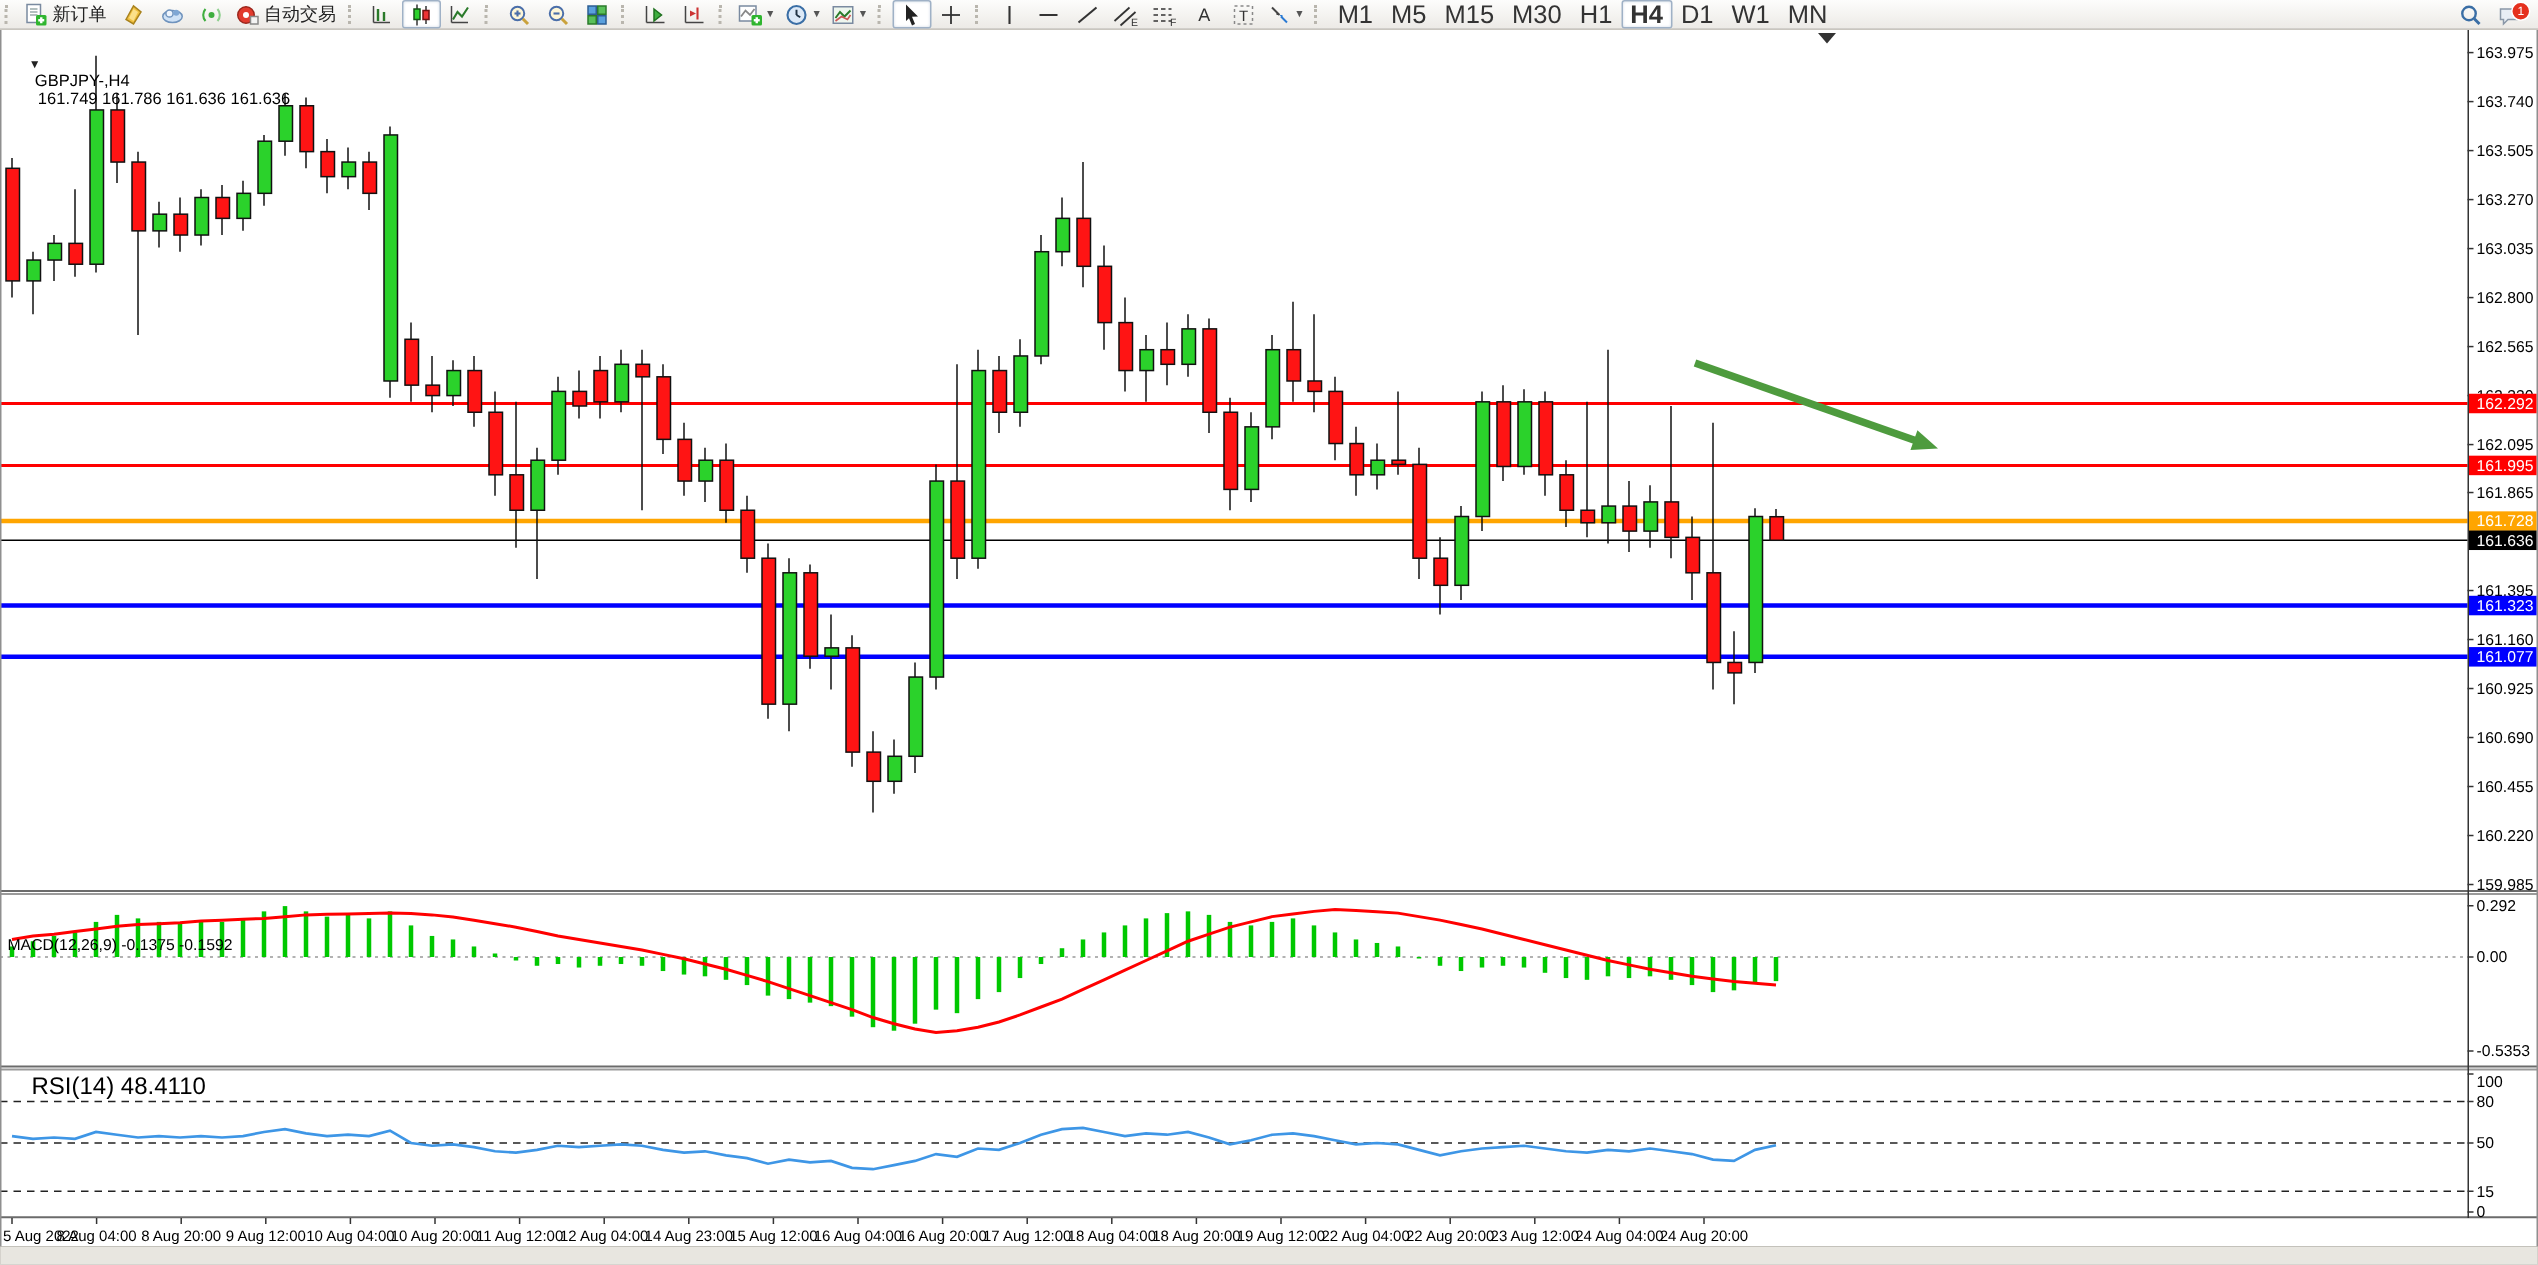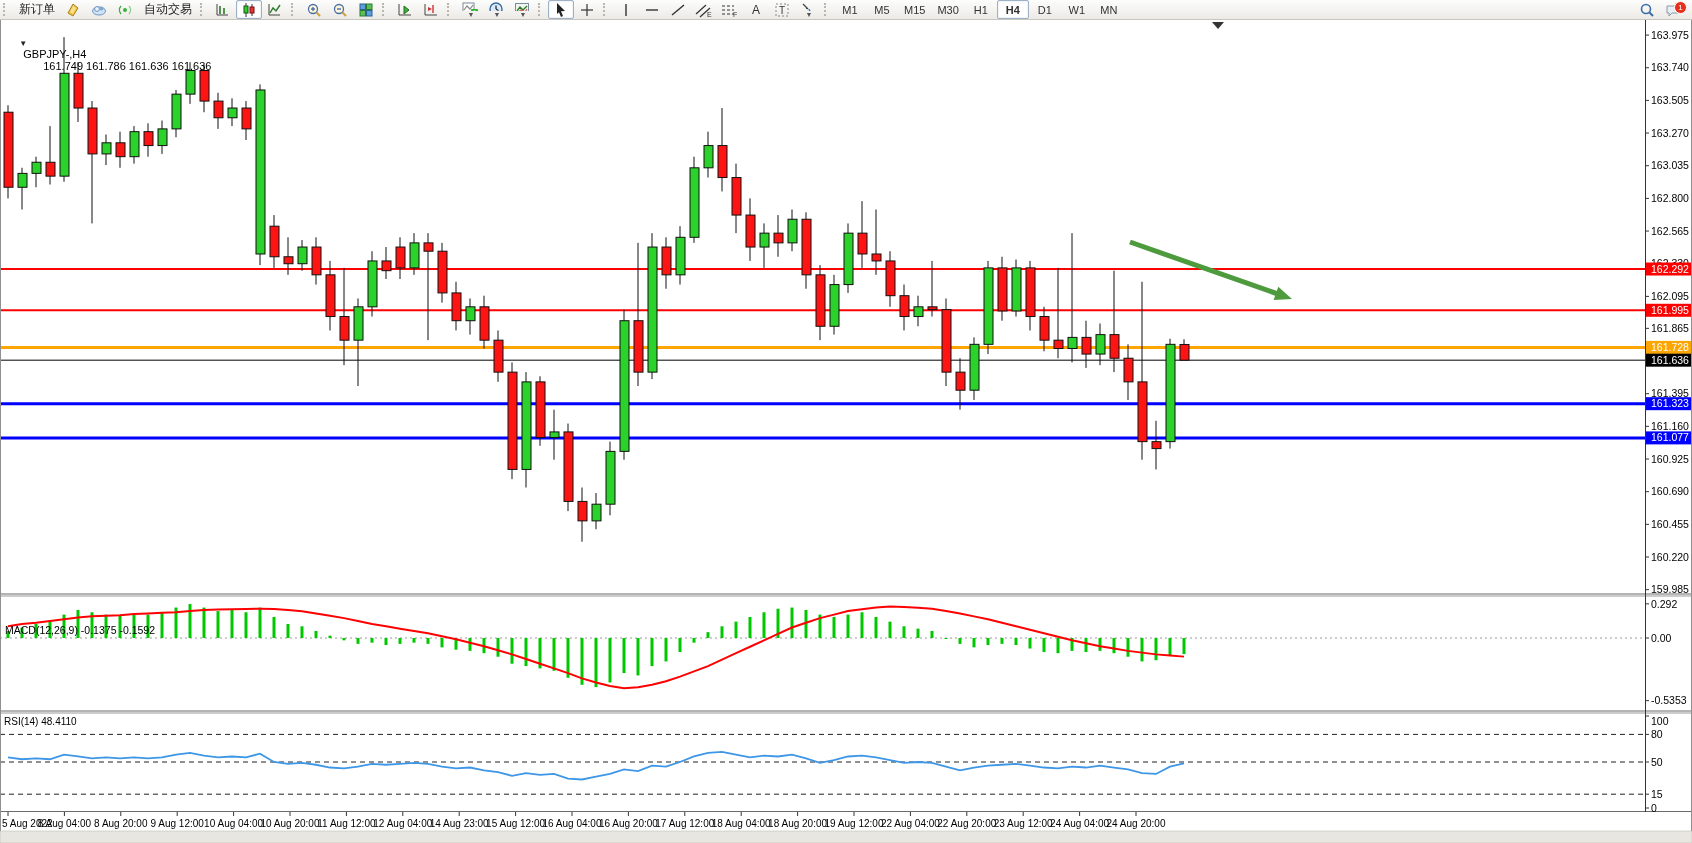--- a/index.html
+++ b/index.html
@@ -4,24 +4,24 @@
 <style>
   html,body{margin:0;padding:0;background:#d4d0c8;font-family:"Liberation Sans",sans-serif;}
   #app{position:relative;width:1692px;height:843px;background:#fff;overflow:hidden;}
   
   .toolbar{position:absolute;top:0;left:0;width:1692px;height:19px;z-index:10;
     background:linear-gradient(#fdfdfc,#eceae6);border-bottom:1px solid #c9c6bf;
     display:flex;align-items:center;font-size:12px;color:#222;}
   .tgroup{display:flex;align-items:center;height:19px;}
   .handle{width:4px;height:13px;border-left:2px dotted #b9b6ae;margin:0 4px 0 3px;}
   .tbtn{height:17px;min-width:20px;display:flex;align-items:center;justify-content:center;
-    padding:0 2px;border:1px solid transparent;border-radius:2px;position:relative;flex-direction:column;}
+    padding:0 2px;border:1px solid transparent;border-radius:2px;position:relative;}
   .tbtn.active{background:#fff;border-color:#9fb1c6;box-shadow:inset 0 0 2px #cfd8e4;font-weight:bold;}
   .tbtn .lbl{margin:0 2px 0 3px;white-space:nowrap;}
-  .tf{font-size:11px;padding:0 5px;color:#333;}
+  .tf{font-size:17px;padding:0 5px;color:#333;}
   .caret{font-size:7px;color:#555;margin-left:2px;}
   .glyph{font-size:12px;line-height:12px;color:#333;}
   .spacer{flex:1;}
   .badge{position:absolute;top:0px;right:-2px;background:#e5301d;color:#fff;border-radius:50%;
     min-width:11px;height:11px;font-size:8px;display:flex;align-items:center;justify-content:center;
     border:1px solid #fff;}
   .icon{display:block;}
   
   .overlay{position:absolute;z-index:5;font-size:11px;color:#000;white-space:pre;}
   #chart-svg{position:absolute;left:0;top:0;z-index:1;}
@@ -689,19 +689,19 @@
         <line x1="1136" y1="812" x2="1136" y2="816" stroke="#333"></line>
         <text x="1136" y="827" font-size="10" font-family="Liberation Sans, sans-serif" fill="#000" text-anchor="middle">24 Aug 20:00</text>
       </g>
       <polygon points="1212,22 1224,22 1218,29" fill="#333"></polygon>
       <rect x="0" y="831" width="1692" height="12" fill="#e8e6e0" stroke="#b5b2aa" stroke-width="0.5"></rect>
     </svg>
 
   <div class="overlay" style="left:7px;top:24px;">
     <span style="font-size:8px;color:#222;">▼</span>
     <span style="margin-left:4px;">GBPJPY-,H4</span>
-    <span style="margin-left:24px;">161.749 161.786 161.636 161.636</span>
+    <span style="margin-left:6px;">161.749 161.786 161.636 161.636</span>
   </div>
 
   <div class="overlay" style="left:5px;top:624px;font-size:10.5px;">MACD(12,26,9) -0.1375 -0.1592</div>
-  <div class="overlay" style="left:4px;top:716px;font-size:10px;">RSI(14) 48.4110</div>
+  <div class="overlay" style="left:21px;top:716px;font-size:16px;">RSI(14) 48.4110</div>
 
 </div>
 
 </body></html>

